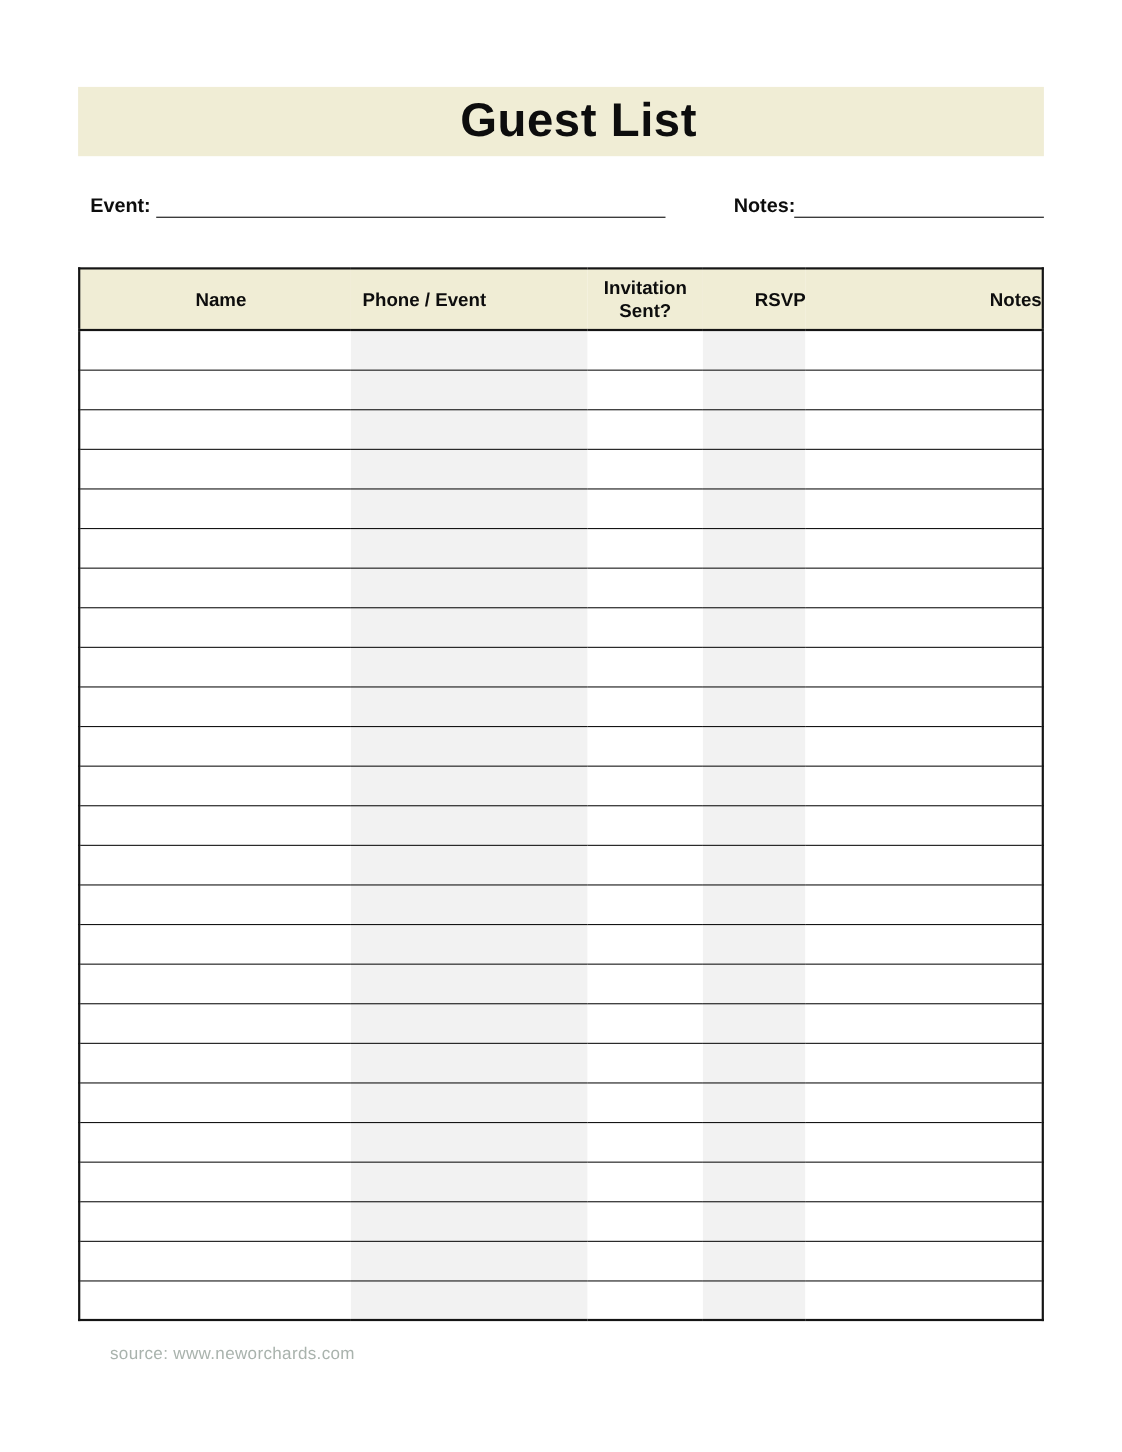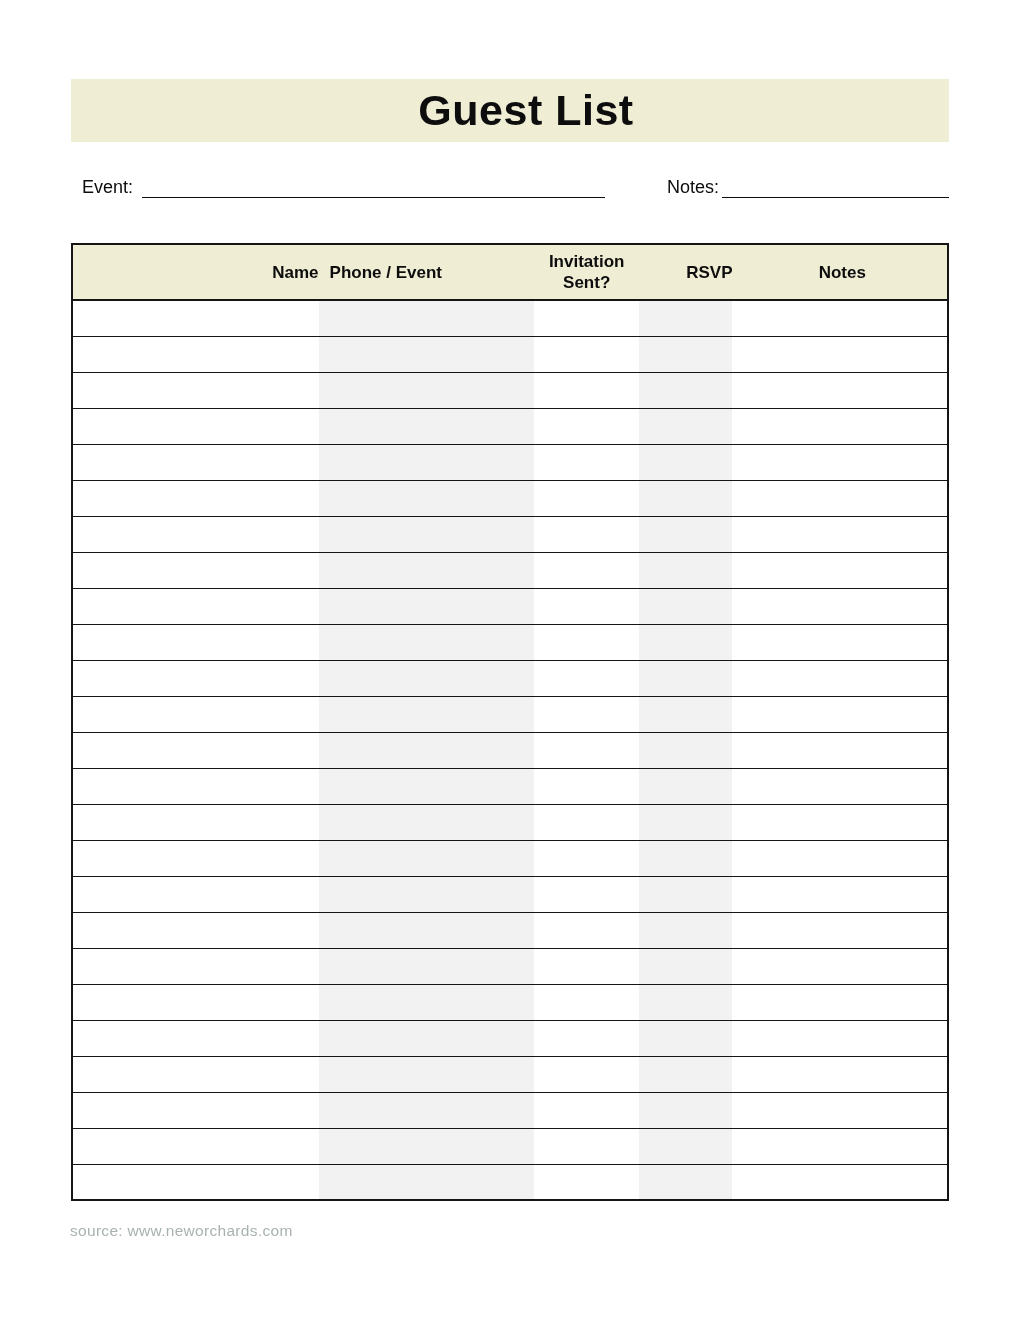--- a/index.html
+++ b/index.html
@@ -21,21 +21,21 @@
   }
   .title-band{
     position:absolute;left:71px;top:79px;width:878px;height:63px;
     background:var(--band);
     display:flex;align-items:center;justify-content:center;padding-left:32px;
   }
   .page-title{
     font-size:43px;font-weight:700;color:#0d0d0d;letter-spacing:.5px;
   }
   .field-label{
-    position:absolute;top:177px;font-size:18px;font-weight:400;color:#0d0d0d;
+    position:absolute;top:177px;font-size:18px;font-weight:700;color:#0d0d0d;
   }
   .event-label{left:82px;}
   .date-label{left:667px;}
   .fill-line{
     position:absolute;top:197px;height:0;border-top:1.6px solid #0d0d0d;
   }
   .event-line{left:142px;width:463px;}
   .date-line{left:722px;width:227px;}
   table.guest-table{
     position:absolute;left:71px;top:243px;width:878px;
@@ -43,35 +43,35 @@
     border:2px solid var(--border);
   }
   .guest-table thead tr{
     height:56px;background:var(--header_bg);
   }
   .guest-table thead tr{border-bottom:2px solid var(--border);}
   .guest-table th{
     font-size:17px;font-weight:700;color:#0d0d0d;
     vertical-align:middle;line-height:21px;
   }
-  .guest-table th.h0{text-align:right;padding-left:10px;}
+  .guest-table th.h0{text-align:center;padding-left:10px;}
   .guest-table th.h1{text-align:left;padding-left:11px;}
   .guest-table th.h2{text-align:center;padding:0 6px;}
   .guest-table th.h3{text-align:right;}
-  .guest-table th.h4{text-align:center;padding-left:5px;}
+  .guest-table th.h4{text-align:right;padding-left:5px;}
   .guest-table tbody tr{
     height:36px;border-bottom:1.6px solid var(--border);
   }
   .guest-table tbody tr:last-child{border-bottom:none;}
   .guest-table td{
     font-size:15px;vertical-align:middle;padding:0 8px;
   }
   .guest-table td.c1,.guest-table td.c3{background:var(--shaded_col);}
   .source-note{
-    position:absolute;left:70px;top:1222px;
+    position:absolute;left:100px;top:1222px;
     font-size:15.5px;color:var(--footer_text);letter-spacing:.3px;
   }
 </style>
 </head>
 <body>
 
 <div class="title-band">
   <div class="page-title">Guest List</div>
 </div>
 

